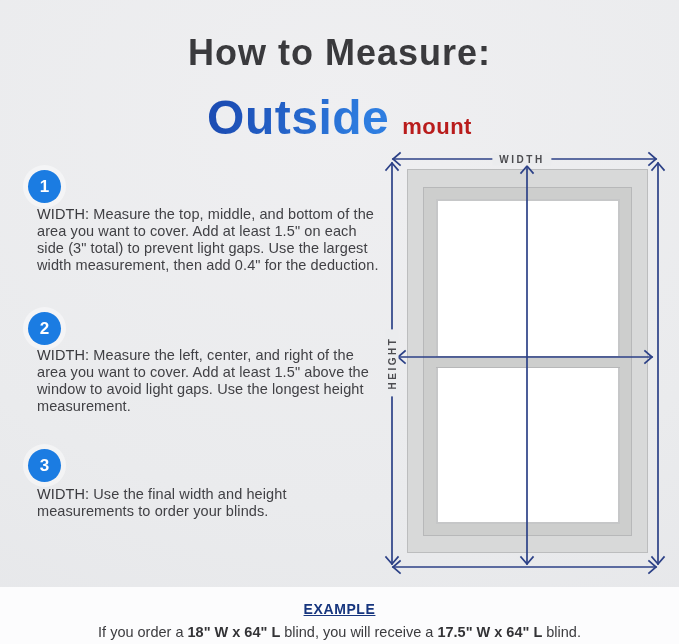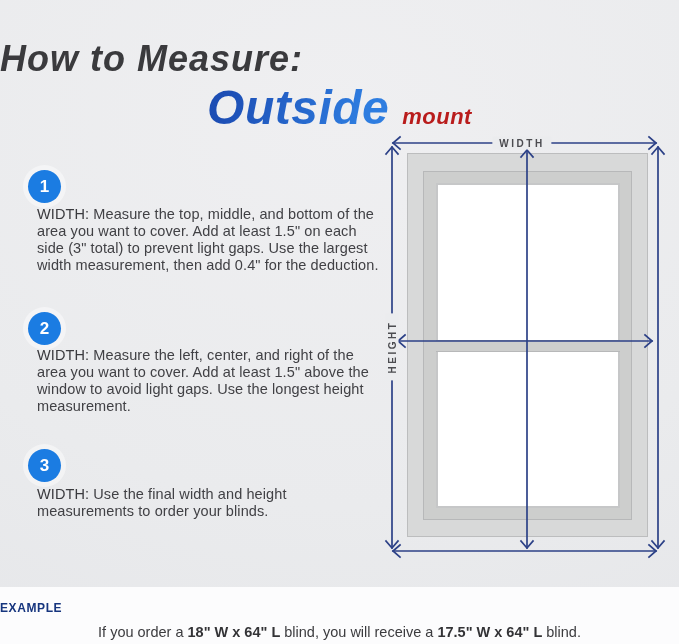--- a/index.html
+++ b/index.html
@@ -13,26 +13,26 @@
   .stage {
     position:absolute; inset:0;
     background:radial-gradient(130% 110% at 50% 18%, #efeff1 0%, #eaebed 55%, #e4e5e8 100%);
   }
   .footer-band {
     position:absolute; left:0; right:0; bottom:0; height:57px;
     background:#fcfcfd;
   }
 
   
-  .title-wrap { position:absolute; top:38px; left:0; width:100%; text-align:left;font-style:italic; }
+  .title-wrap { position:absolute; top:32px; left:0; width:100%; text-align:center; }
   .title-line1 {
     font-size:36px; font-weight:700; color:#3a3a3d; letter-spacing:1px;
   }
   .title-line2 {
-    margin-top:0;
+    margin-top:16px;
     display:flex; justify-content:center; align-items:baseline; gap:13px;
   }
   .title-highlight {
     font-size:48px; font-weight:800; letter-spacing:0.5px;
     background:linear-gradient(105deg, #1c4db4 10%, #2e7de0 85%);
     -webkit-background-clip:text; background-clip:text;
     color:transparent;
   }
   .title-rest { font-size:22px; font-weight:700; color:#b91c1c; letter-spacing:0.5px; }
 
@@ -50,21 +50,21 @@
   .step-text {
     position:absolute; left:37px; width:346px;
     font-size:14.5px; line-height:17px; color:#414145; letter-spacing:0.1px;
   }
   .step-text b { font-weight:400; color:#3a3a3e; }
   .step-1-text { top:206px; }
   .step-2-text { top:347px; }
   .step-3-text { top:486px; }
 
   
-  .diagram { position:absolute; left:383px; top:128px; width:296px; height:436px; }
+  .diagram { position:absolute; left:383px; top:144px; width:296px; height:436px; }
   .win-outer {
     position:absolute; left:24px; top:25px; width:241px; height:384px;
     background:#d8d9d9; border:1px solid #bcbdbe;
   }
   .win-inner {
     position:absolute; left:40px; top:43px; width:209px; height:349px;
     background:#cdcecd; border:1px solid #b7b8b9;
   }
   .win-sash {
     position:absolute; left:53px; top:55px; width:184px; height:325px;
@@ -78,22 +78,22 @@
   .dim-label {
     position:absolute;
     font-size:10px; font-weight:700; letter-spacing:2.5px; color:#4c4c50;
     background:#ebecee; padding:1px 7px; line-height:11px; white-space:nowrap;
   }
   .label-width { left:139px; top:15px; transform:translate(-50%,-50%); }
   .label-height { left:9px; top:219px; transform:translate(-50%,-50%) rotate(-90deg); }
 
   
   .example-heading {
-    position:absolute; top:601px; left:0; width:100%; 
-    font-size:12px; font-weight:700; color:#16357e; letter-spacing:0.6px;
+    position:absolute; top:601px; left:0; width:100%; text-align:center;
+    font-size:14px; font-weight:700; color:#16357e; letter-spacing:0.6px;text-decoration:underline;
   }
   .example-line {
     position:absolute; top:624px; left:0; width:100%; text-align:center;
     font-size:14.5px; color:#3b3b3e;
   }
   .example-line b { font-weight:700; color:#333336; }
 </style>
 </head>
 <body>
 

